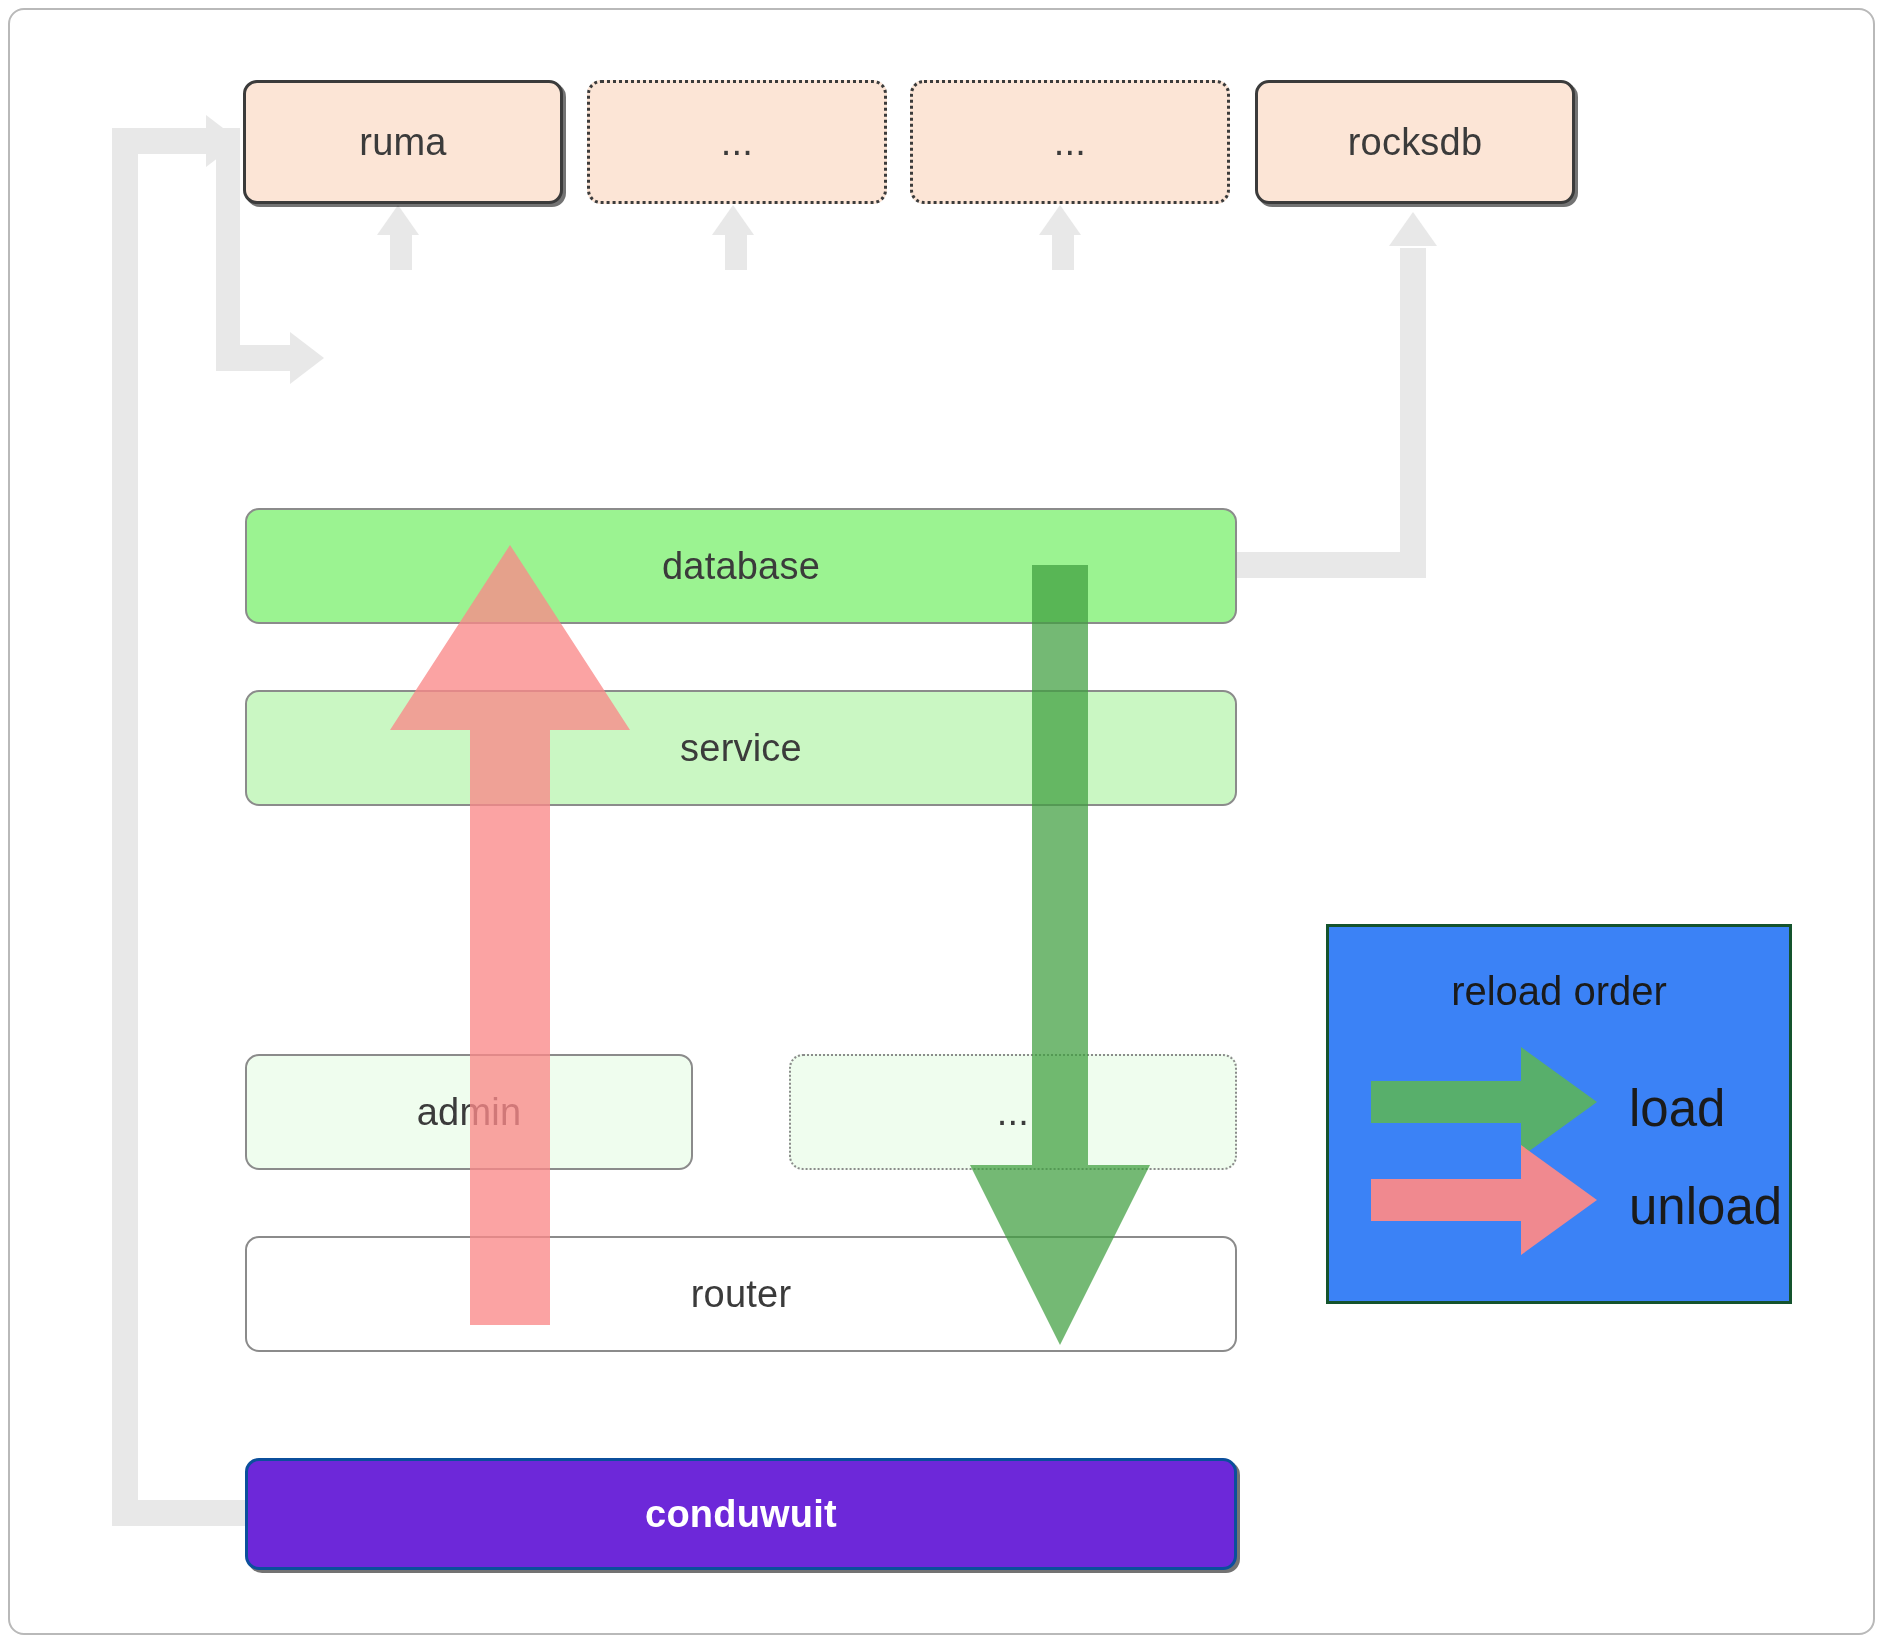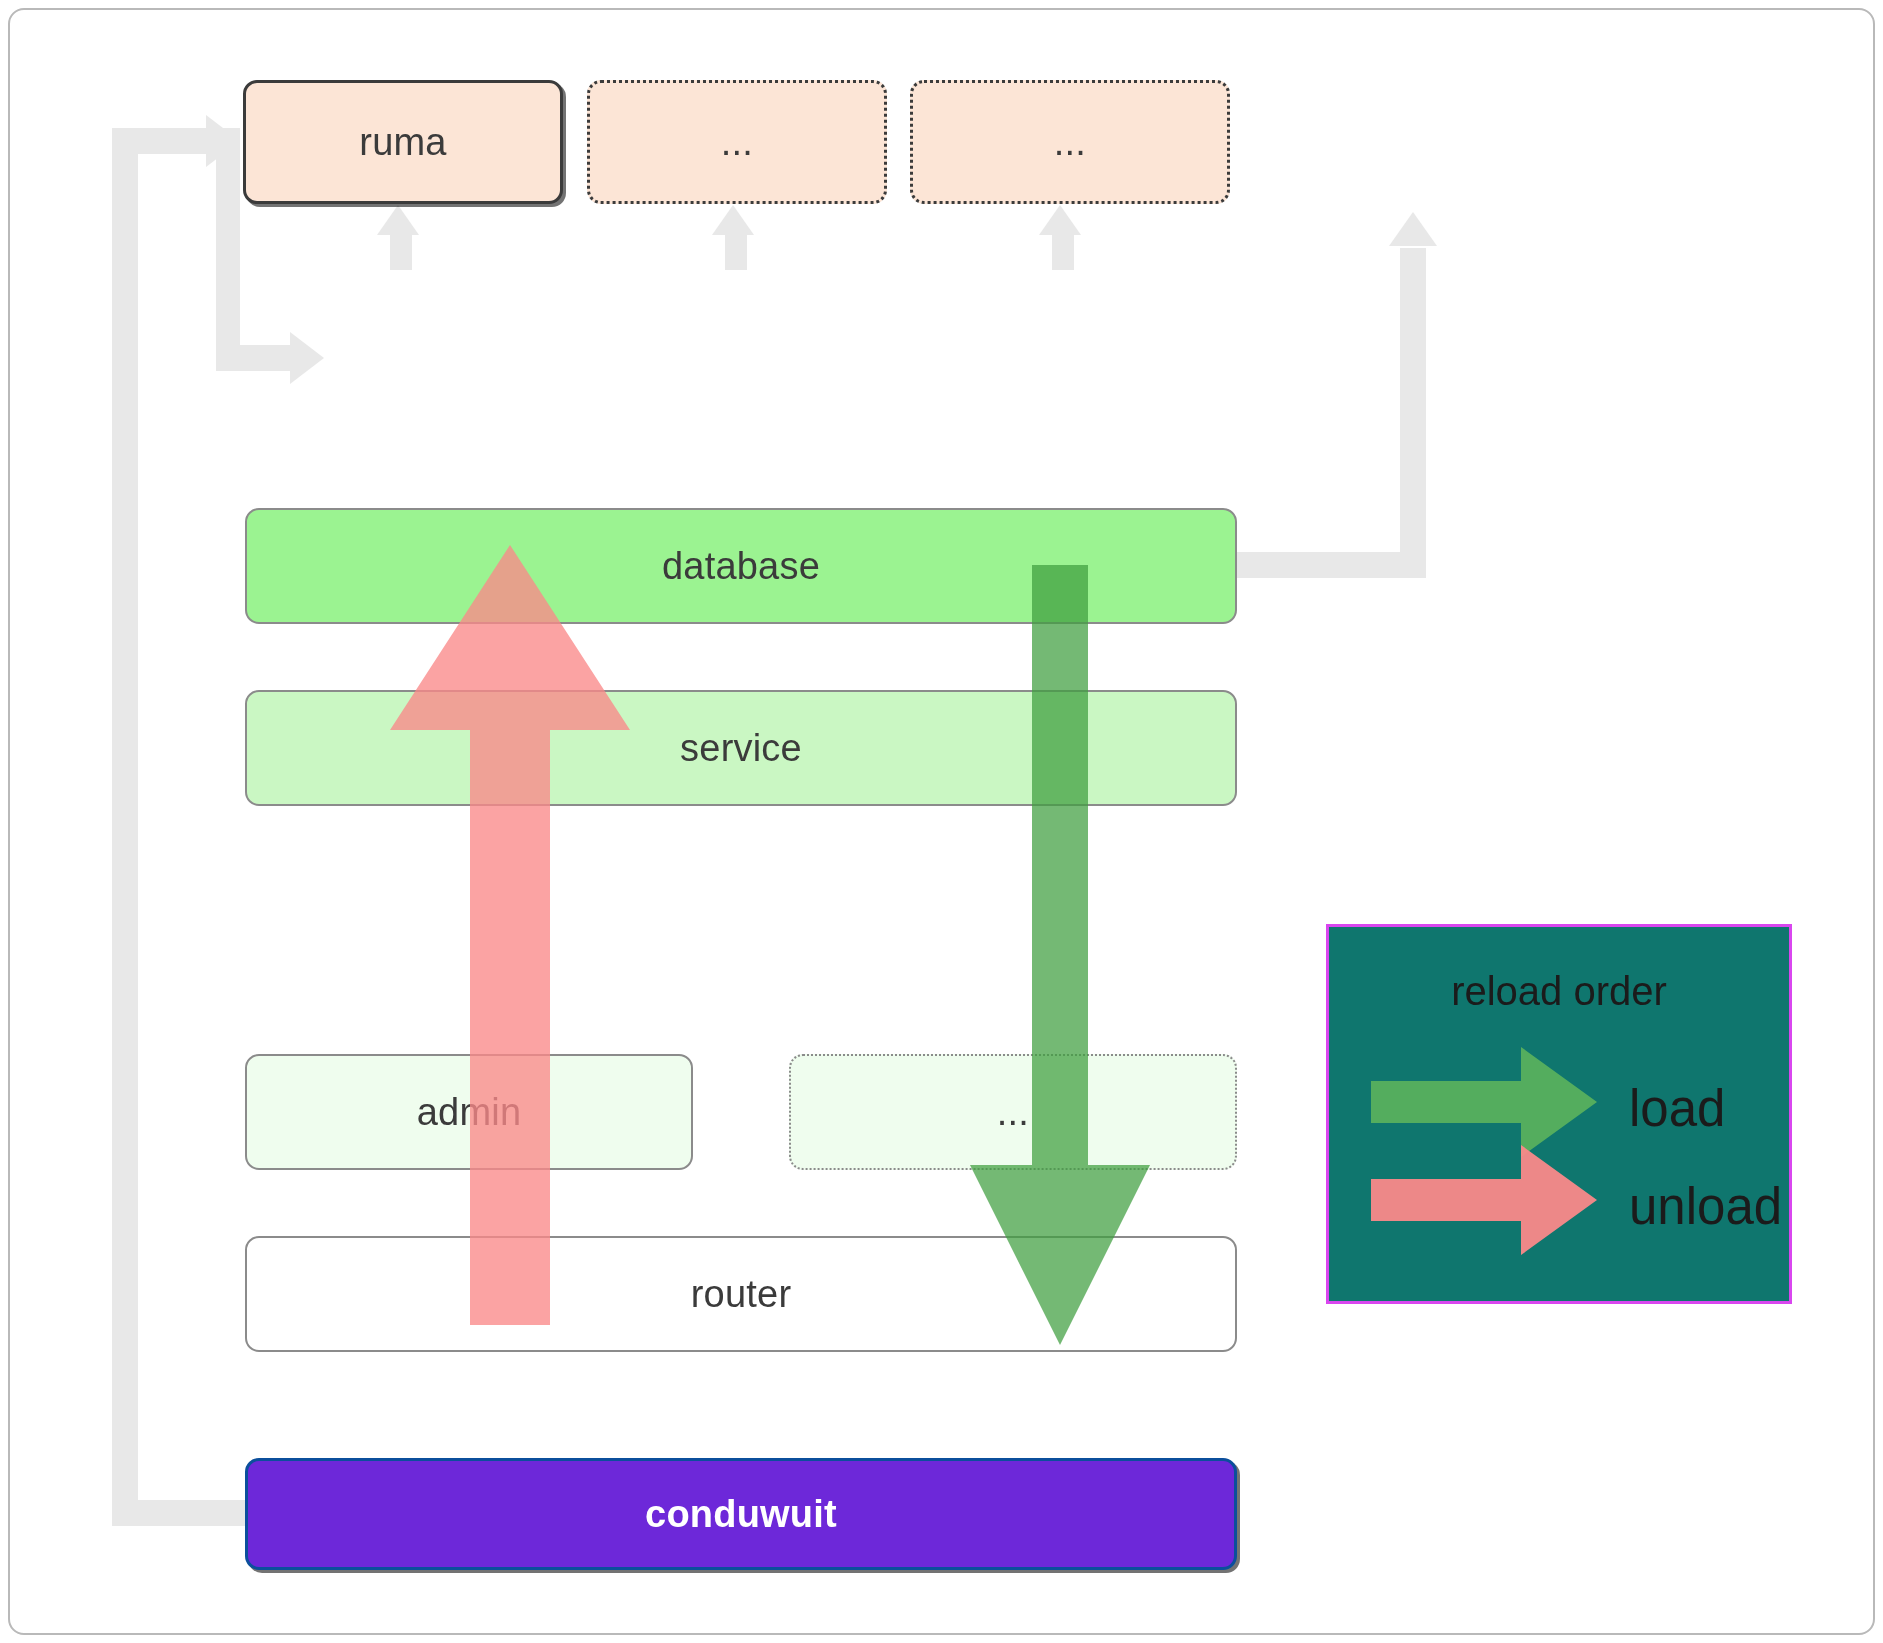--- a/index.html
+++ b/index.html
@@ -52,22 +52,22 @@
   .conn-tri { position: absolute; width: 0; height: 0; }
   .tri-up    { border-left: 24px solid transparent; border-right: 24px solid transparent; border-bottom: 34px solid #e8e8e8; }
   .tri-right { border-top: 26px solid transparent;  border-bottom: 26px solid transparent; border-left: 34px solid #e8e8e8; }
 
   
   .bigarrow { position: absolute; }
 
   
   .legend {
     position: absolute;
-    background: #0f766e;
-    border: 3px solid #d946ef;
+    background: #3b82f6;
+    border: 3px solid #14532d;
     box-sizing: border-box;
   }
   .legend-title {
     position: absolute;
     width: 100%;
     text-align: center;
     font-size: 40px;
     color: #1b1b1b;
   }
   .legend-label {
@@ -112,20 +112,23 @@
   </div>
 
   <div class="node dotted-dark" style="left:587px; top:80px; width:300px; height:124px; background:#fce5d6;">
     <span>...</span>
   </div>
 
   <div class="node dotted-dark" style="left:910px; top:80px; width:320px; height:124px; background:#fce5d6;">
     <span>...</span>
   </div>
 
+  <div class="node solid-dark shadowed" style="left:1255px; top:80px; width:320px; height:124px; background:#fce5d6;">
+    <span>rocksdb</span>
+  </div>
 
 
   <div class="node solid-gray" style="left:245px; top:508px; width:992px; height:116px; background:#9bf391;">
     <span>database</span>
   </div>
 
   <div class="node solid-gray" style="left:245px; top:690px; width:992px; height:116px; background:#caf7c3;">
     <span>service</span>
   </div>
 

